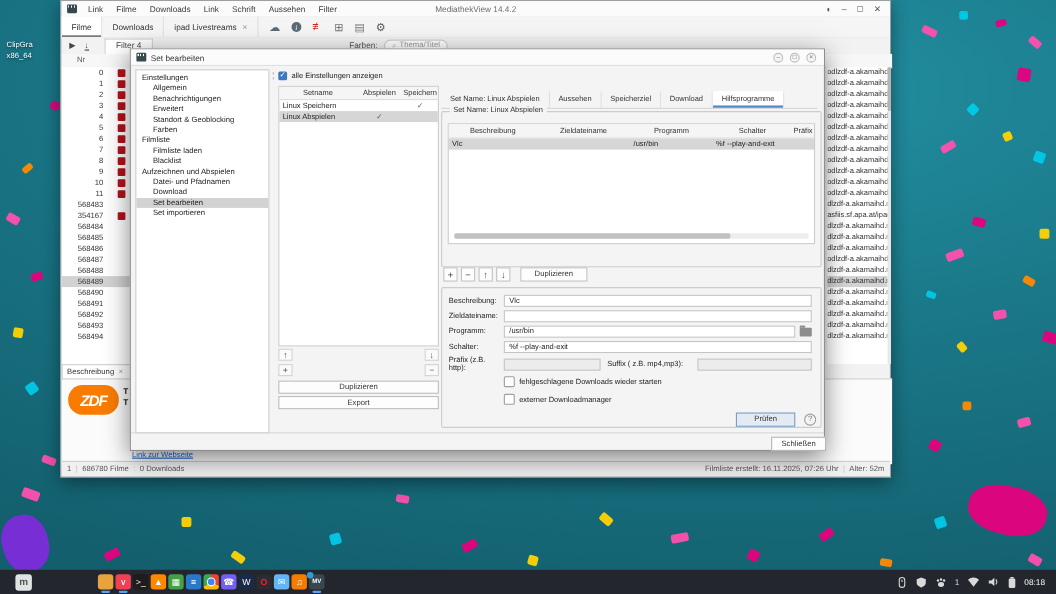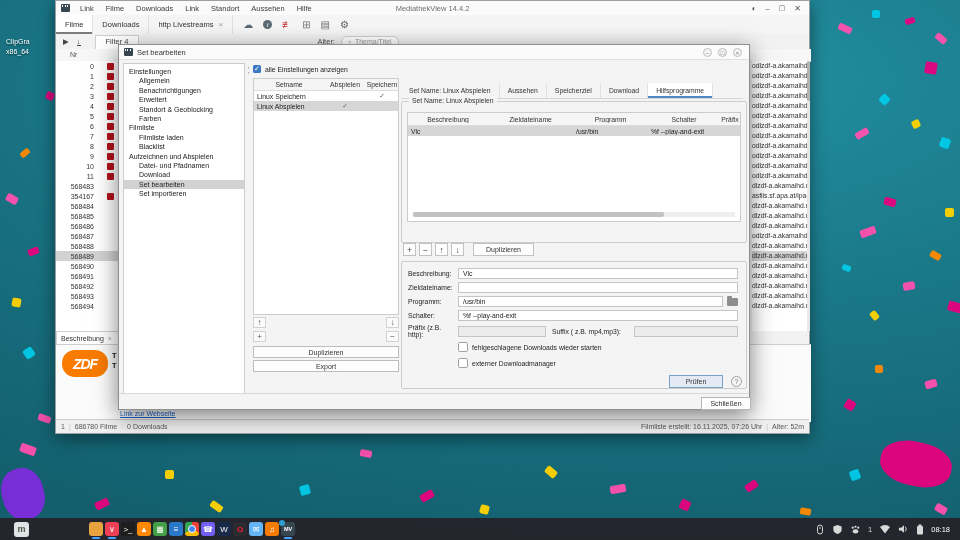--- a/index.html
+++ b/index.html
@@ -192,58 +192,58 @@
 
 <div class="desk-label">
   <div>ClipGra</div>
   <div>x86_64</div>
 </div>
 
 <div class="mainwin">
 
   <div class="titlebar">
     <span class="mv-mini"></span>
-    <span id="menus"><span class="menu-item">Link</span><span class="menu-item">Filme</span><span class="menu-item">Downloads</span><span class="menu-item">Link</span><span class="menu-item">Standort</span><span class="menu-item">Aussehen</span><span class="menu-item">Hilfe</span></span>
+    <span id="menus"><span class="menu-item">Link</span><span class="menu-item">Filme</span><span class="menu-item">Downloads</span><span class="menu-item">Link</span><span class="menu-item">Schrift</span><span class="menu-item">Aussehen</span><span class="menu-item">Filter</span></span>
     <span class="win-title">MediathekView 14.4.2</span>
     <span class="win-ctrls">
       <span>◐</span>
       <span>–</span>
       <span style="font-size:7px;">▢</span>
       <span>✕</span>
     </span>
   </div>
 
   <div class="tabbar">
     <span id="viewtabs" style="display:flex;">
         <div class="vtab active">
           <span>Filme</span>
         </div>
         <div class="vtab">
           <span>Downloads</span>
         </div>
         <div class="vtab">
-          <span>http Livestreams</span>
+          <span>ipad Livestreams</span>
           <span class="close">×</span>
         </div>
       </span>
     <span class="tb-icons">
       <span>☁</span>
       <span class="info-circ">i</span>
       <span style="color:#c62828;">≢</span>
       <span style="color:#757575;">⊞</span>
       <span style="color:#757575;">▤</span>
       <span style="color:#616161;">⚙</span>
     </span>
   </div>
 
   <div class="filtrow">
     <span style="margin-left:7px;color:#444;">▶</span>
     <span style="margin-left:8px;color:#444;border-bottom:1px solid #444;line-height:7px;">↓</span>
     <span class="ftab">Filter 4</span>
-    <span style="margin-left:178px;color:#555;">Alter:</span>
+    <span style="margin-left:178px;color:#555;">Farben:</span>
     <span class="searchpill">
       <span style="color:#9a9a9a;">⌕</span>
       <span>Thema/Titel</span>
     </span>
   </div>
 
   <div class="filmhead">
     <span style="position:absolute;left:14px;top:2px;">Nr</span>
   </div>
   <div class="filmrows" id="filmrows">

